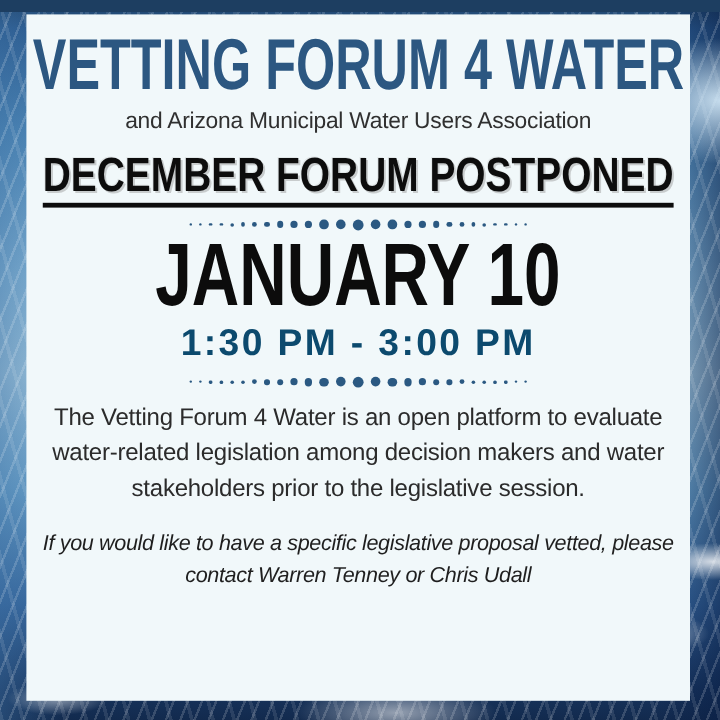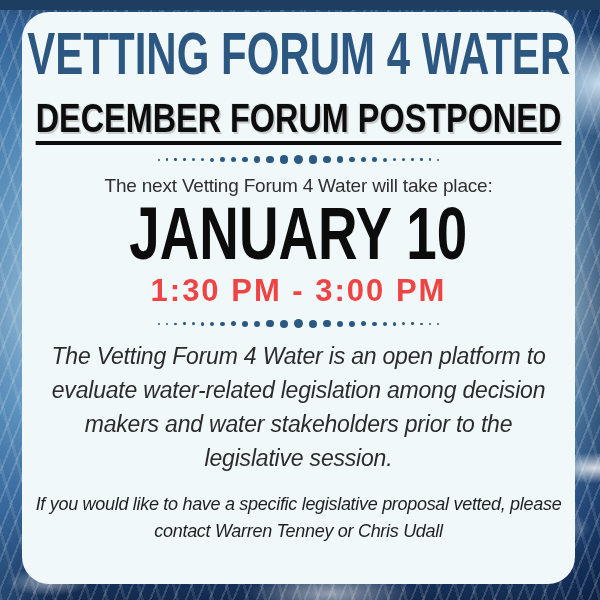--- a/index.html
+++ b/index.html
@@ -41,42 +41,43 @@
     padding-bottom:3px;border-bottom:4px solid #0d0d0d;
     text-shadow:2px 2px 0 rgba(150,150,150,.45), -1px -1px 0 rgba(180,180,180,.25);
   }
   .dots{margin-top:10px;display:flex;align-items:center;justify-content:center;gap:6px;height:9px;}
   .dots span{display:block;border-radius:50%;}
   .lead{margin-top:11px;font-size:19px;color:#2f2f2f;letter-spacing:-0.2px;}
   .date{
     margin-top:2px;font-size:74px;line-height:.95;font-weight:700;color:#0c0c0c;
     transform:scaleX(.74);
   }
-  .time{margin-top:4px;font-size:31px;font-weight:700;color:#ef4444;letter-spacing:2px;}
+  .time{margin-top:4px;font-size:31px;font-weight:700;color:#0c4a6e;letter-spacing:2px;}
   .location{margin-top:11px;font-size:18px;font-style:italic;color:#4a4a4a;}
   .desc{
-    margin:11px 0 0;max-width:532px;font-size:23px;line-height:1.48;
-    color:#2b2b2b;letter-spacing:-0.2px;font-style:italic;
+    margin:11px 0 0;max-width:532px;font-size:20px;line-height:1.48;
+    color:#2b2b2b;letter-spacing:-0.2px;
   }
   .note{
     margin:16px 0 0;max-width:545px;font-size:18px;line-height:1.5;
     font-style:italic;font-weight:500;color:#1f1f1f;letter-spacing:-0.3px;
   }
 </style>
 </head>
 <body>
 
 <div class="canvas">
   <div class="water-bg"></div>
   <div class="top-bar" style="background: rgb(29, 62, 97);"></div>
 
-  <div class="card" style="background: rgb(241, 248, 250); border-radius: 27px;">
+  <div class="card" style="background: rgb(241, 248, 250);">
     <h1 class="title condensed" style="color: rgb(44, 87, 129);">VETTING FORUM 4 WATER</h1>
 
     <div class="facilitated">
+      <div>and Arizona Municipal Water Users Association</div>
     </div>
 
     <div class="headline-wrap">
       <span class="headline condensed">DECEMBER FORUM POSTPONED</span>
     </div>
 
     <div class="dots">
         <span style="height: 2px; width: 2px; background: rgb(43, 89, 130);"></span>
         <span style="height: 2.1px; width: 2.1px; background: rgb(43, 89, 130);"></span>
         <span style="height: 2.4px; width: 2.4px; background: rgb(43, 89, 130);"></span>
@@ -99,21 +100,20 @@
         <span style="height: 4.6px; width: 4.6px; background: rgb(43, 89, 130);"></span>
         <span style="height: 4px; width: 4px; background: rgb(43, 89, 130);"></span>
         <span style="height: 3.5px; width: 3.5px; background: rgb(43, 89, 130);"></span>
         <span style="height: 3.1px; width: 3.1px; background: rgb(43, 89, 130);"></span>
         <span style="height: 2.7px; width: 2.7px; background: rgb(43, 89, 130);"></span>
         <span style="height: 2.4px; width: 2.4px; background: rgb(43, 89, 130);"></span>
         <span style="height: 2.1px; width: 2.1px; background: rgb(43, 89, 130);"></span>
         <span style="height: 2px; width: 2px; background: rgb(43, 89, 130);"></span>
       </div>
 
-    <div class="lead">The next Vetting Forum 4 Water will take place:</div>
 
     <div class="date condensed">JANUARY 10</div>
 
     <div class="time">1:30 PM - 3:00 PM</div>
 
 
     <div class="dots">
         <span style="height: 2px; width: 2px; background: rgb(43, 89, 130);"></span>
         <span style="height: 2.1px; width: 2.1px; background: rgb(43, 89, 130);"></span>
         <span style="height: 2.4px; width: 2.4px; background: rgb(43, 89, 130);"></span>

